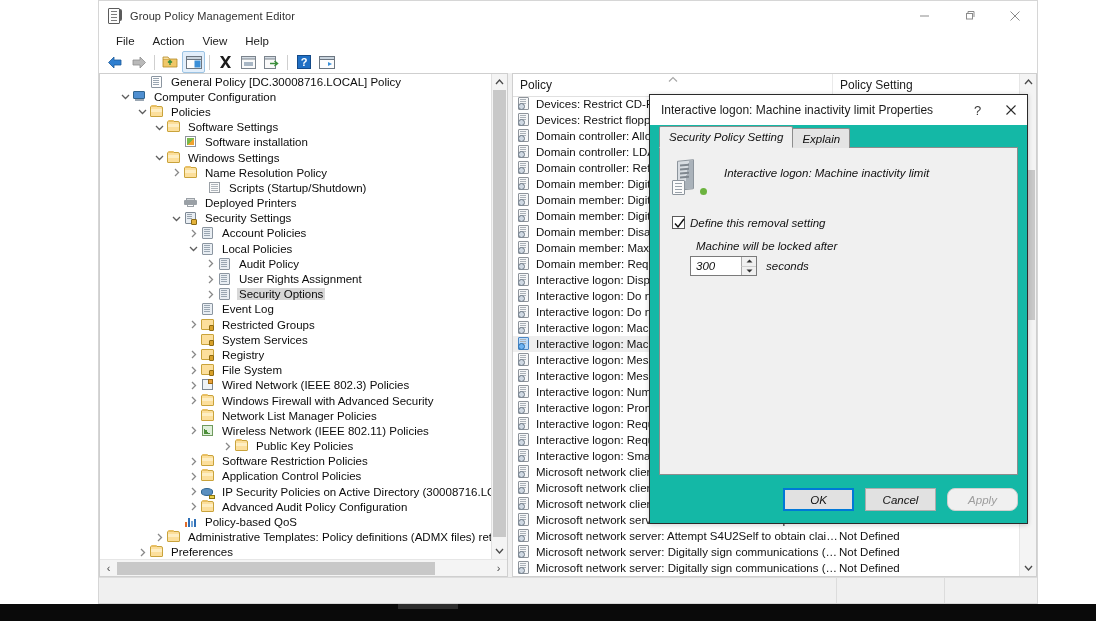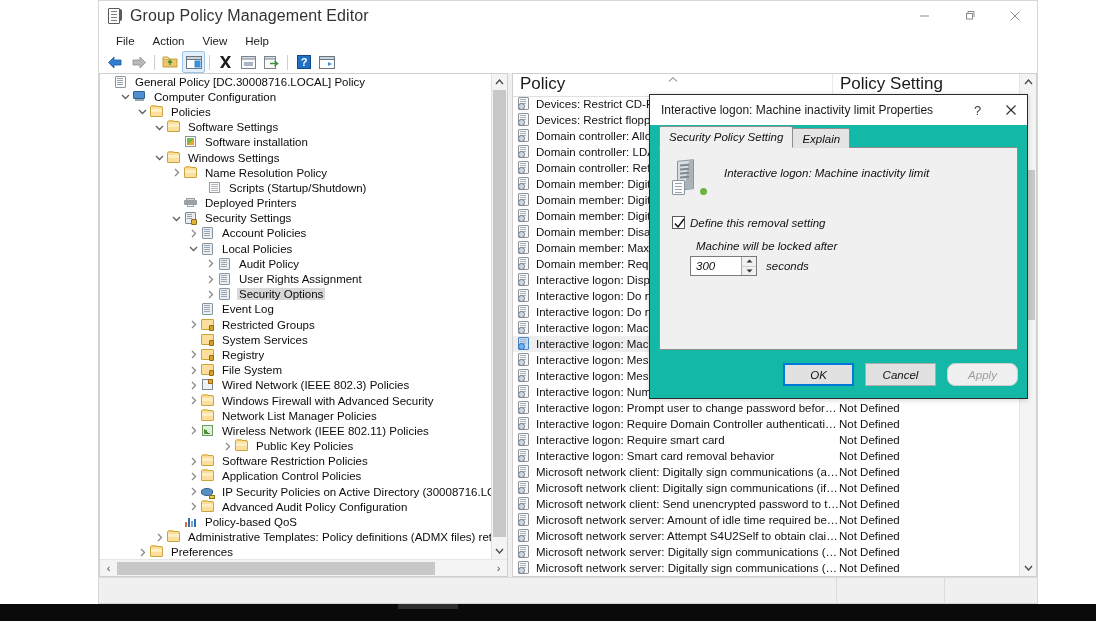--- a/index.html
+++ b/index.html
@@ -11,21 +11,21 @@
   }
   #app{position:absolute;left:98px;top:0;width:940px;height:604px;background:#fff;border:1px solid #d6d6d6;box-sizing:border-box;}
 
   
   .titlebar{height:29px;background:#fff;display:flex;align-items:center;position:relative;}
   .tb-icon{width:15px;height:15px;margin-left:8px;margin-right:8px;position:relative;flex:0 0 auto;}
   .tb-icon .pg{position:absolute;left:1px;top:0;width:10px;height:14px;background:#fdfdfd;border:1.2px solid #5b5b5b;border-radius:1px;}
   .tb-icon .pg:after{content:"";position:absolute;left:1.5px;top:2px;width:6px;height:1px;background:#7c7c7c;
      box-shadow:0 3px 0 #7c7c7c,0 6px 0 #7c7c7c,0 9px 0 #7c7c7c;}
   .tb-icon .curl{position:absolute;right:0px;top:1px;width:4px;height:12px;background:#5b5b5b;border-radius:0 2px 2px 0;}
-  .tb-title{font-size:16px;color:#333;letter-spacing:.1px;}
+  .tb-title{font-size:11px;color:#333;letter-spacing:.1px;}
   .win-btns{position:absolute;right:0;top:0;height:29px;display:flex;}
   .win-btn{width:45px;height:29px;display:flex;align-items:center;justify-content:center;color:#8b8b8b;font-size:12px;}
   .win-btn svg{display:block;}
 
   
   .menubar{height:21px;display:flex;align-items:center;padding-left:8px;background:#fff;}
   .menu-item{padding:2px 9px;font-size:11.5px;color:#202020;}
 
   
   .toolbar{height:22px;display:flex;align-items:center;padding-left:5px;background:#fff;border-bottom:1px solid #e3e3e3;}
@@ -102,37 +102,37 @@
 
   .tree-vsb{position:absolute;right:0;top:0;width:16px;bottom:17px;background:#f4f4f4;border-left:1px solid #e0e0e0;box-sizing:border-box;}
   .sb-arrow{height:16px;display:flex;align-items:center;justify-content:center;color:#5a5a5a;}
   .tree-vsb .thumb{position:absolute;left:1px;right:1px;top:16px;height:447px;background:#c8c8c8;}
   .tree-hsb{position:absolute;left:0;right:0;bottom:0;height:17px;background:#f4f4f4;border-top:1px solid #e6e6e6;box-sizing:border-box;display:flex;align-items:center;}
   .hsb-arrow{width:17px;text-align:center;color:#4a4a4a;font-size:11px;line-height:1;}
   .tree-hsb .thumb{height:13px;background:#c8c8c8;width:318px;}
 
   
   .lst-head{position:absolute;left:0;top:0;right:17px;height:22px;background:#fff;border-bottom:1px solid #e0e0e0;display:flex;}
-  .lh-cell{display:flex;align-items:flex-start;font-size:17px;color:#1a1a1a;padding-left:7px;position:relative;border-right:1px solid #eaeaea;box-sizing:border-box;}
+  .lh-cell{display:flex;align-items:center;font-size:12px;color:#1a1a1a;padding-left:7px;position:relative;border-right:1px solid #eaeaea;box-sizing:border-box;}
   .lh-sort{position:absolute;left:50%;top:1px;transform:translateX(-50%);color:#9a9a9a;font-size:9px;}
   .lst-body{position:absolute;left:0;top:22px;right:17px;bottom:0;overflow:hidden;}
   .row{height:16px;display:flex;align-items:center;white-space:nowrap;font-size:11.5px;color:#111;}
   .row.sel{background:#eeeeee;}
   .r-ico{width:16px;height:14px;position:relative;flex:0 0 auto;margin-left:3px;margin-right:4px;}
   .r-name{width:303px;overflow:hidden;text-overflow:ellipsis;}
   .r-set{color:#111;}
   .lst-vsb{position:absolute;right:0;top:0;width:17px;bottom:0;background:#f4f4f4;border-left:1px solid #e6e6e6;box-sizing:border-box;}
   .lst-vsb .thumb{position:absolute;left:1px;right:1px;top:96px;height:150px;background:#c8c8c8;}
 
   
   .statusbar{position:absolute;left:0;right:0;bottom:0;height:25px;background:#f0f0f0;border-top:1px solid #dcdcdc;display:flex;}
   .sb-seg{height:100%;border-right:1px solid #dcdcdc;box-sizing:border-box;}
 
   
-  .dlg{position:absolute;left:550px;top:93px;width:379px;height:305px;background:#f0f0f0;border:1px solid #2b2b2b;box-shadow:0 1px 5px rgba(0,0,0,.18);box-sizing:border-box;z-index:50;}
+  .dlg{position:absolute;left:550px;top:93px;width:379px;height:430px;background:#f0f0f0;border:1px solid #2b2b2b;box-shadow:0 1px 5px rgba(0,0,0,.18);box-sizing:border-box;z-index:50;}
   .dlg-title{height:30px;display:flex;align-items:center;background:#fff;position:relative;}
   .dlg-title-text{margin-left:11px;font-size:12px;color:#1a1a1a;}
   .dlg-tbtns{position:absolute;right:0;top:0;height:30px;display:flex;}
   .dlg-tbtn{width:33px;height:30px;display:flex;align-items:center;justify-content:center;color:#3a3a3a;font-size:13px;}
   .dlg-body{position:absolute;left:0;right:0;top:30px;bottom:0;background:#14b8a6;font-style:italic;}
   .tabstrip{position:absolute;left:9px;top:3px;display:flex;align-items:flex-end;height:20px;z-index:2;}
   .tab{height:19px;padding:0 9px;display:flex;align-items:center;font-size:11.5px;color:#111;border:1px solid #8d8d8d;border-bottom:none;background:#e4e4e4;border-radius:2px 2px 0 0;margin-right:-1px;}
   .tab.active{background:#f0f0f0;height:20px;border-bottom:1px solid #f0f0f0;z-index:3;}
   .tabpanel{position:absolute;left:9px;right:9px;top:22px;bottom:48px;background:#f0f0f0;border:1px solid #8d8d8d;box-sizing:border-box;}
 
@@ -265,21 +265,21 @@
           <rect x="0.5" y="0.5" width="15" height="3" fill="#c9d4de" stroke="#6c7681"></rect>
           <polygon points="9,6 13,8 9,10" fill="#3a8fd8"></polygon>
         </svg>
     </div>
   </div>
 
   <div class="content">
 
     <div class="pane-tree">
       <div class="tree-scroll" id="tree-scroll">
-          <div class="tnode" style="padding-left: 0;">
+          <div class="tnode" style="padding-left: 0; margin-left: 36px;">
             <span class="twist"></span>
             <span class="tico">
               <span class="ic-console" style="background:#fdfdfd"></span>
             </span>
             <span class="tlabel">General Policy [DC.30008716.LOCAL] Policy</span>
           </div>
           <div class="tnode" style="padding-left: 19px;">
             <span class="twist">
               <svg width="9" height="9" viewBox="0 0 9 9">
                 <polyline points="1,3 4.5,6.5 8,3" fill="none" stroke="#5e5e5e" stroke-width="1.3"></polyline>

